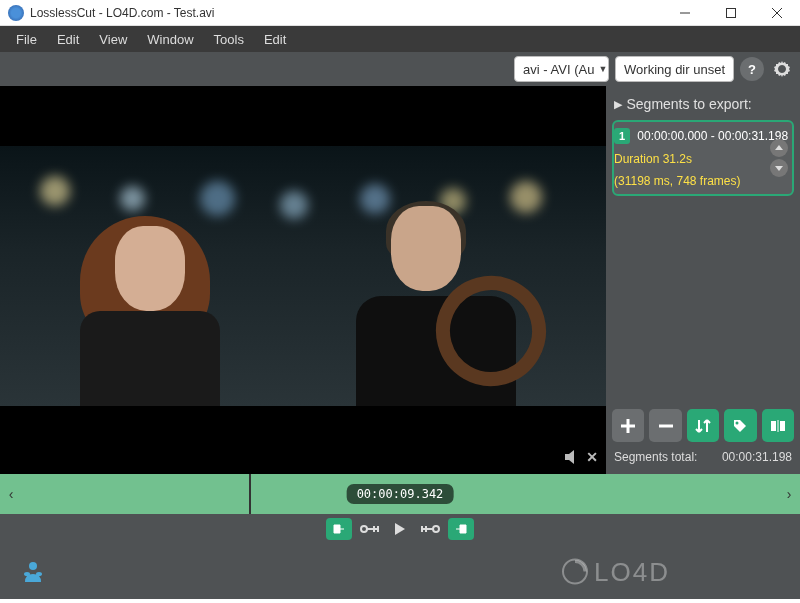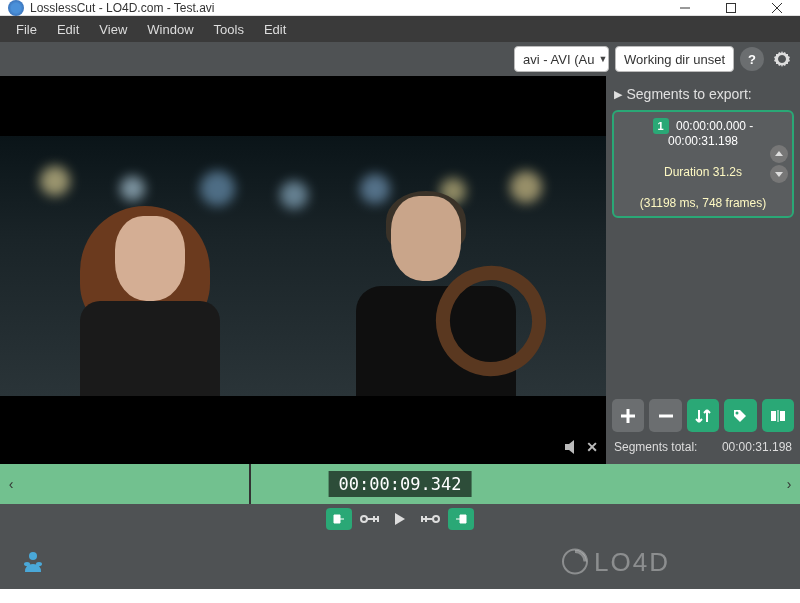--- a/index.html
+++ b/index.html
@@ -1,19 +1,19 @@
 <!DOCTYPE html>
 <html><head>
 <meta charset="utf-8">
 <style>
   * { box-sizing: border-box; margin: 0; padding: 0; font-family: "Segoe UI", Arial, sans-serif; }
   body { width: 800px; height: 603px; background: #fff; overflow: hidden; font-size: 13px; }
   
   
-  .titlebar { height: 16px; background: #fff; display: flex; align-items: center; padding: 0 0 0 8px; border-bottom: 1px solid #e0e0e0; }
+  .titlebar { height: 26px; background: #fff; display: flex; align-items: center; padding: 0 0 0 8px; border-bottom: 1px solid #e0e0e0; }
   .titlebar .app-icon { width: 16px; height: 16px; background: radial-gradient(circle, #4a90d9 40%, #2c5aa0 100%); border-radius: 50%; margin-right: 6px; display: flex; align-items: center; justify-content: center; }
   .titlebar .title { font-size: 12px; color: #333; flex: 1; }
   .win-controls { display: flex; height: 100%; }
   .win-btn { width: 46px; display: flex; align-items: center; justify-content: center; color: #333; }
   
   
   .menubar { height: 26px; background: #3a3a3a; display: flex; align-items: center; padding: 0 6px; }
   .menu-item { color: #ddd; padding: 4px 10px; font-size: 13px; }
   
   
@@ -40,38 +40,38 @@
   .hair-left { position: absolute; top: -10px; left: 20px; width: 130px; height: 130px; background: #6b3a1e; border-radius: 50% 50% 40% 40%; }
   .hair-right { position: absolute; top: -5px; left: 60px; width: 80px; height: 60px; background: #3a3228; border-radius: 50% 50% 30% 30%; }
   .body-left { position: absolute; top: 85px; left: 20px; width: 140px; height: 110px; background: #1a1a1a; border-radius: 20px 20px 0 0; }
   .body-right { position: absolute; top: 90px; left: 30px; width: 160px; height: 120px; background: #0f0f0f; border-radius: 25px 25px 0 0; }
   .wheel { position: absolute; bottom: 20px; right: 60px; width: 110px; height: 110px; border: 14px solid #5a3820; border-radius: 50%; transform: rotate(-15deg); }
   .mute-icon { position: absolute; bottom: 8px; right: 8px; color: #bbb; display: flex; align-items: center; gap: 2px; }
   
   
   .sidepanel { width: 194px; background: #4f5254; padding: 6px; color: #e0e0e0; display: flex; flex-direction: column; }
   .side-header { display: flex; align-items: center; gap: 4px; font-size: 14px; padding: 4px 2px 8px; }
-  .segment-card { background: #5a5d5f; border: 2px solid #2aa876; border-radius: 6px; padding: 6px 12px; font-size: 12px; position: relative; text-align: center; }
+  .segment-card { background: #5a5d5f; border: 2px solid #2aa876; border-radius: 6px; padding: 6px 0; font-size: 12px; position: relative; }
   .seg-badge { display: inline-flex; width: 16px; height: 16px; background: #2aa876; color: #fff; border-radius: 3px; align-items: center; justify-content: center; font-size: 11px; font-weight: bold; margin-right: 4px; }
   .seg-times { color: #fff; font-size: 12px; }
-  .seg-dur { color: #fef9c3; margin-top: 17px; }
+  .seg-dur { color: #fde047; margin-top: 8px; }
   .seg-arrows { position: absolute; right: 4px; top: 50%; transform: translateY(-50%); display: flex; flex-direction: column; gap: 2px; }
   .seg-arrows .ar { width: 18px; height: 18px; background: #777; border-radius: 50%; display: flex; align-items: center; justify-content: center; color: #ddd; font-size: 11px; }
   .side-spacer { flex: 1; }
   .seg-actions { display: flex; gap: 5px; margin-top: auto; padding: 4px 0; }
   .sq-btn { width: 33px; height: 33px; border-radius: 5px; display: flex; align-items: center; justify-content: center; color: #fff; }
   .sq-btn.gray { background: #6b6e70; }
   .sq-btn.green { background: #2aa876; }
   .seg-total-row { display: flex; justify-content: space-between; padding: 4px 2px; font-size: 12px; color: #ddd; }
   
   
   .timeline-area { height: 40px; background: #72c18f; position: relative; display: flex; align-items: center; }
   .tl-arrow { width: 22px; display: flex; align-items: center; justify-content: center; color: #333; font-size: 14px; }
   .tl-track { flex: 1; position: relative; height: 100%; background: #72c18f; }
-  .tl-time { position: absolute; top: 50%; transform: translate(-50%, -50%); background: rgba(0,0,0,0.6); color: #fff; padding: 3px 10px; border-radius: 0; font-size: 17px; font-family: monospace; }
+  .tl-time { position: absolute; top: 50%; transform: translate(-50%, -50%); background: rgba(0,0,0,0.6); color: #fff; padding: 3px 10px; border-radius: 7px; font-size: 12px; font-family: monospace; }
   .tl-cursor { position: absolute; top: 0; bottom: 0; width: 2px; background: #333; }
   
   
   .transport { height: 30px; background: #4f5254; display: flex; align-items: center; justify-content: center; gap: 6px; }
   .tp-btn { width: 26px; height: 22px; background: #2aa876; border-radius: 4px; display: flex; align-items: center; justify-content: center; color: #fff; }
   .tp-btn.plain { background: transparent; color: #ddd; width: 24px; }
   
   
   .bottombar { height: 55px; background: #4f5254; display: flex; align-items: center; padding: 0 22px; gap: 10px; position: relative; }
   .person-icon { color: #4aa8d8; }

